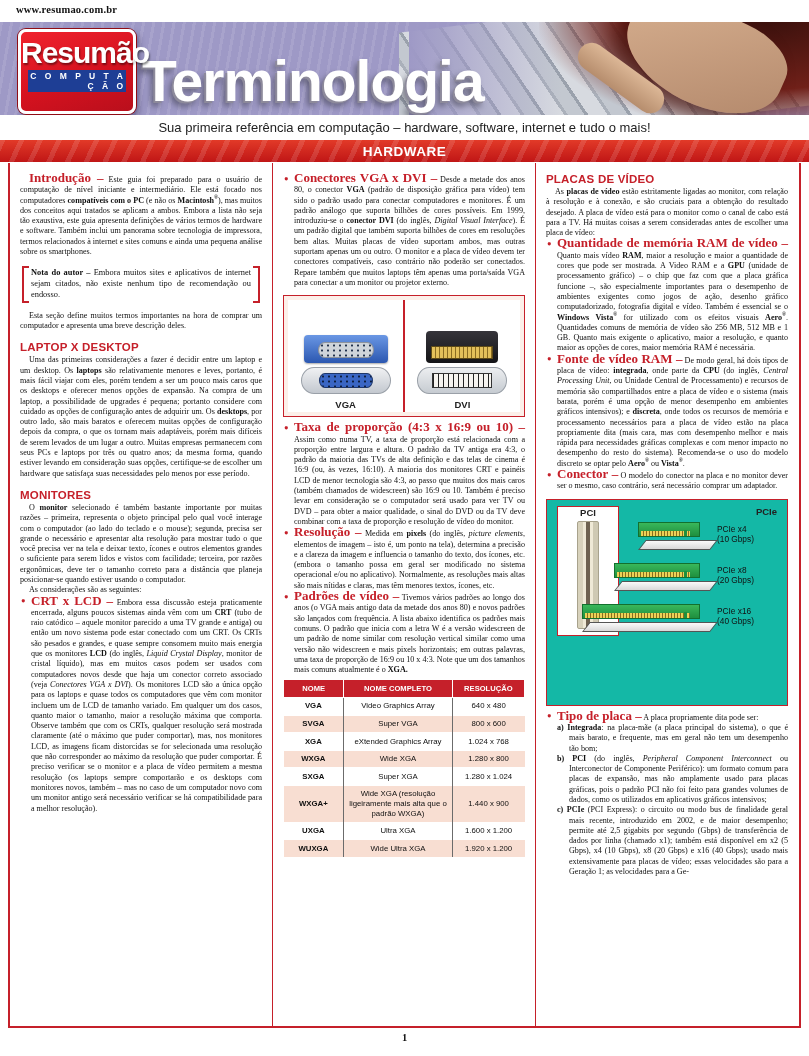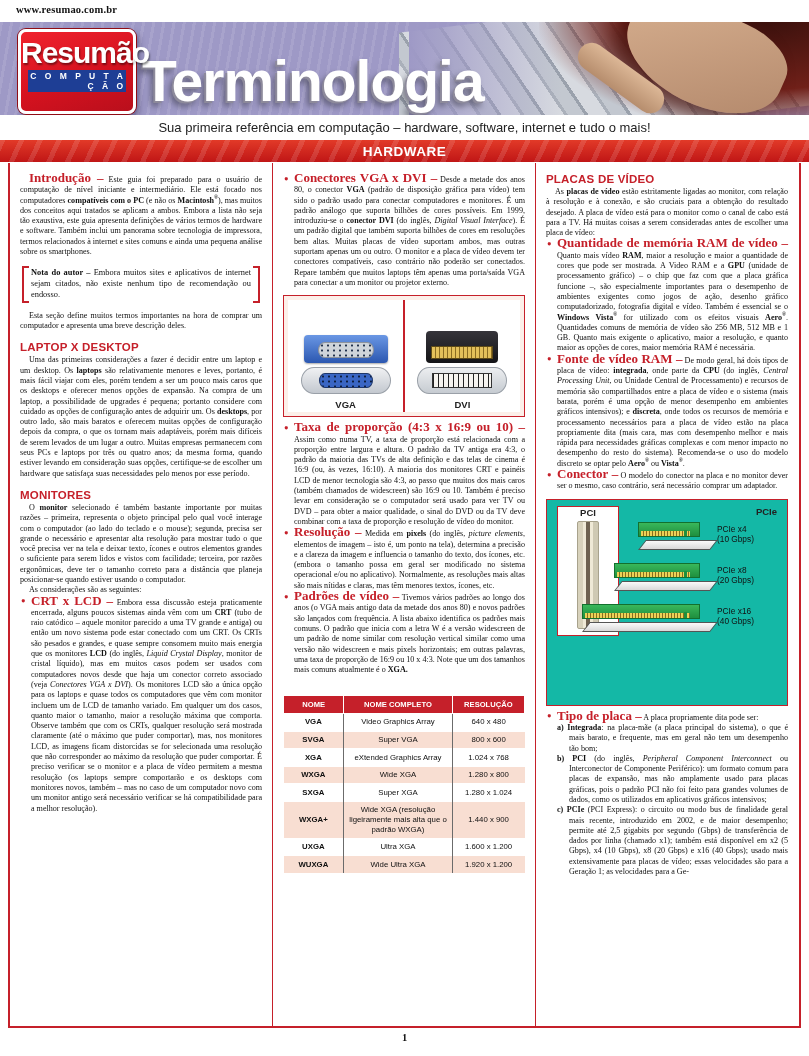--- a/index.html
+++ b/index.html
@@ -89,21 +89,21 @@
                        border-radius:6px/50%; border:1px solid #20386b; }
   .dvi-male { width:72px; height:32px; background:linear-gradient(#35343a,#141417); border-radius:4px; position:relative; }
   .dvi-male::after { content:""; position:absolute; left:5px; right:5px; bottom:4px; height:11px;
                      background:repeating-linear-gradient(90deg,#e3c05a 0 3px, #8a6c22 3px 4px); border:1px solid #5d4a16; }
   .dvi-female { width:88px; height:25px; background:linear-gradient(#eceef0,#c6cbd1); border-radius:12px/50%; position:relative; border:1px solid #9aa0a8; }
   .dvi-female::after { content:""; position:absolute; left:14px; right:14px; top:5px; height:13px;
                        background:#f6f4ef repeating-linear-gradient(90deg, #222 0 1.5px, rgba(0,0,0,0) 1.5px 5px); border:1px solid #333; }
 
   
   .res-table { width:100%; border-collapse:collapse; font-family:"Liberation Sans", sans-serif;
-               font-size:7.8px; line-height:9.6px; text-align:center; margin-top:20px; }
+               font-size:7.8px; line-height:9.6px; text-align:center; margin-top:4px; }
   .res-table th { background:#c5202a; color:#fff; padding:3.5px 2px; border:1.5px solid #fff; font-size:7.6px; }
   .res-table td { padding:3.5px 3px; border-left:1.2px solid #6b6b6b; border-top:1.5px solid #fff; background:#fff; }
   .res-table td:first-child { border-left:none; font-weight:bold; }
   .res-table tr.alt td { background:#f8ded2; }
   .res-table .c1 { width:25%; } .res-table .c2 { width:45%; } .res-table .c3 { width:30%; }
 
   
   .fig-pci { position:relative; margin:7px 0 5px; border:1.5px solid #c5202a; background:#14b8a6; height:207px; box-sizing:border-box; }
   .pci-box { position:absolute; left:10px; top:6px; width:60px; height:128px; background:#fff; border:1px solid #c5202a; text-align:center; }
   .fig-lab { font:bold 9.5px "Liberation Sans", sans-serif; color:#222; }

